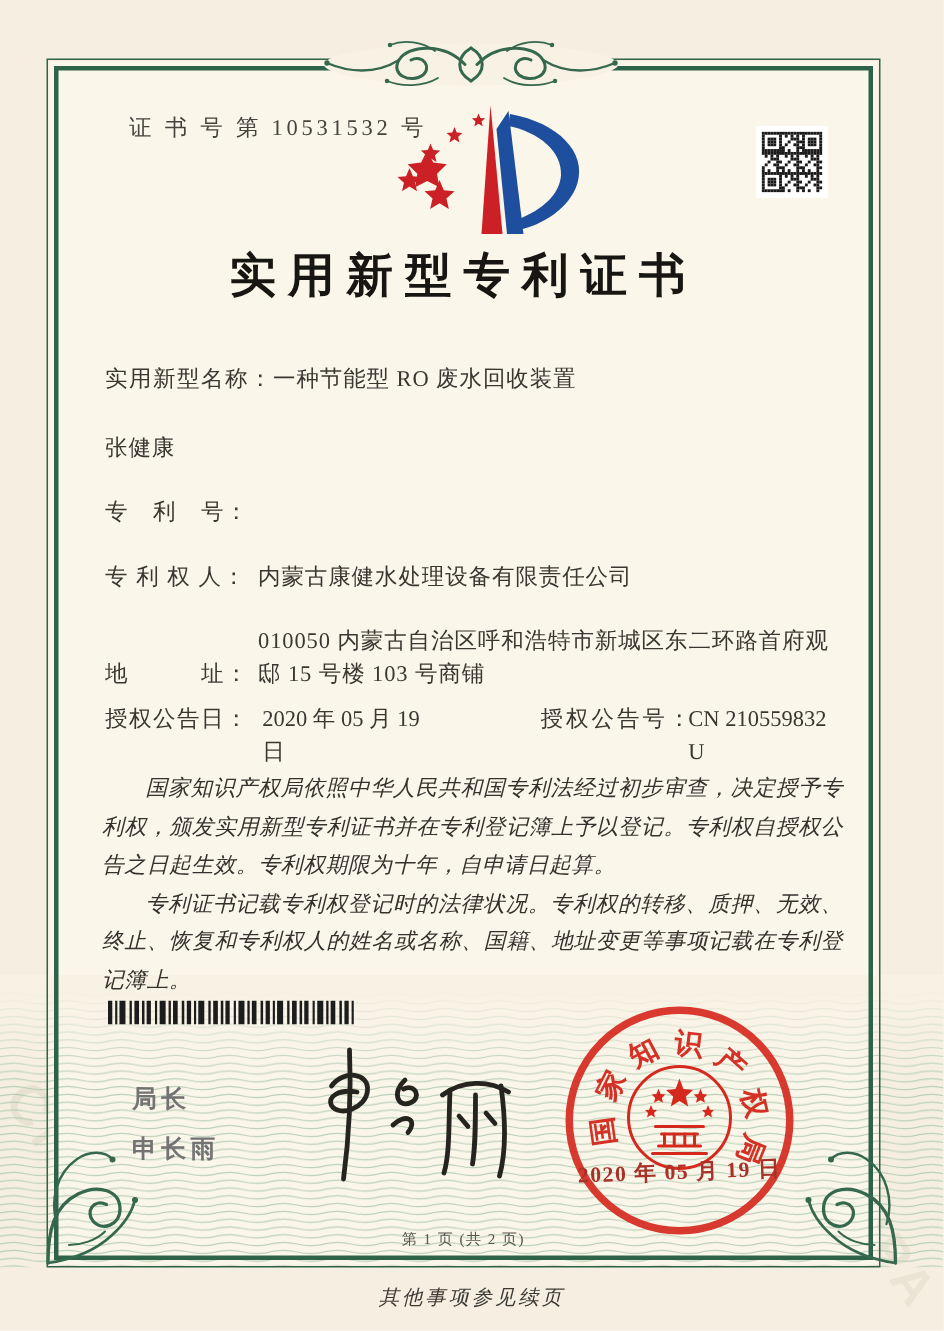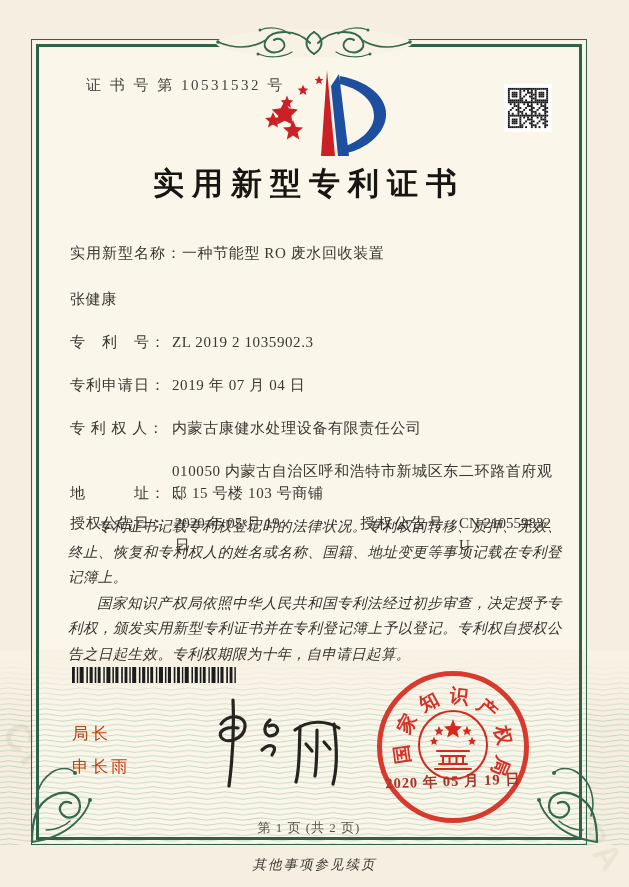--- a/index.html
+++ b/index.html
@@ -62,40 +62,40 @@
   
   .body-text { position:absolute; left:68px; top:514px; width:494px;
     font-size:14.5px; font-style:italic; line-height:25.5px; letter-spacing:0.4px;
     text-align:justify; color:#34322c; }
   .body-text p { text-indent:2em; }
 
   
   .barcode { position:absolute; left:72px; top:667px; width:176px; height:16px; }
 
   
-  .sig-labels { position:absolute; left:72px; top:717px;
+  .sig-labels { position:absolute; left:88px; top:717px;
     font-family:"Liberation Sans","DejaVu Sans",sans-serif;
-    font-size:16.5px; letter-spacing:3px; color:#c2410c; line-height:33px; font-weight:400; }
+    font-size:16.5px; letter-spacing:3px; color:#737373; line-height:33px; font-weight:700; }
   .signature { position:absolute; left:196px; top:694px; width:150px; height:102px; }
 
   
   .seal { position:absolute; left:372px; top:666px; width:162px; height:162px; }
   .seal-circle { position:absolute; inset:5px; border:5.5px solid rgba(214,41,30,0.92); border-radius:50%; }
   .seal-ring { position:absolute; inset:0; }
   .seal-ring span { position:absolute; left:50%; top:50%; width:22px; height:22px;
     margin:-64px 0 0 -11px; text-align:center;
     font-size:19px; font-weight:700; color:rgba(211,38,27,0.95);
     transform-origin:11px 64px; }
   .emblem { position:absolute; left:50%; top:50%; width:76px; height:76px; margin:-40px 0 0 -38px; }
   .seal-date { position:absolute; left:8px; top:106px; width:146px; text-align:center;
     font-size:14.5px; color:#a83227; letter-spacing:1px; transform:rotate(-2deg); font-weight:600; }
 
   
   .page-info { position:absolute; left:36px; top:819px; width:546px; text-align:center;
-    font-size:13px; color:#56534c; letter-spacing:1px; }
+    font-size:10px; color:#56534c; letter-spacing:1px; }
   .footer-note { position:absolute; left:0; top:856px; width:629px; text-align:center;
     font-size:13.5px; font-style:italic; color:#3c3a35; letter-spacing:2px; }
 
   .green-stroke { stroke:#35684c; fill:none; stroke-linecap:round; }
 </style>
 </head>
 <body>
 
 <div class="page">
 
@@ -425,47 +425,42 @@
   <div class="fields">
     <div class="row r-name">
       <span class="label">实用新型名称：</span>
       <span class="value">一种节能型 RO 废水回收装置</span>
     </div>
     <div class="row">
       <span class="value">张健康</span>
     </div>
     <div class="row">
       <span class="label">专　利　号：</span>
-      <span class="value">ZL 2019 2 1035902.3</span>
-    </div>
-    <div class="row">
-      <span class="label">专利申请日：</span>
-      <span class="value">2019 年 07 月 04 日</span>
     </div>
     <div class="row">
       <span class="label">专 利 权 人：</span>
       <span class="value">内蒙古康健水处理设备有限责任公司</span>
     </div>
     <div class="row r-addr" style="margin-bottom:8px;align-items:flex-end;">
       <span class="label">地　　　址：</span>
       <span class="value">010050 内蒙古自治区呼和浩特市新城区东二环路首府观邸 15 号楼 103 号商铺</span>
     </div>
     <div class="row grant-row">
       <span class="label" style="min-width:0;">授权公告日：</span>
       <span>2020 年 05 月 19 日</span>
       <span class="pair2">
         <span class="label" style="min-width:0;letter-spacing:2px;">授权公告号：</span>
         <span>CN 210559832 U</span>
       </span>
     </div>
   </div>
 
   <div class="body-text">
+    <p>国家知识产权局依照中华人民共和国专利法经过初步审查，决定授予专利权，颁发实用新型专利证书并在专利登记簿上予以登记。专利权自授权公告之日起生效。专利权期限为十年，自申请日起算。</p>
     <p>专利证书记载专利权登记时的法律状况。专利权的转移、质押、无效、终止、恢复和专利权人的姓名或名称、国籍、地址变更等事项记载在专利登记簿上。</p>
-    <p>国家知识产权局依照中华人民共和国专利法经过初步审查，决定授予专利权，颁发实用新型专利证书并在专利登记簿上予以登记。专利权自授权公告之日起生效。专利权期限为十年，自申请日起算。</p>
   </div>
 
   <svg class="barcode" id="barcode" viewBox="0 0 136 16" preserveAspectRatio="none">
       <rect x="0" y="0" width="2.2" height="16" fill="#1c1c1c"></rect>
       <rect x="3.7" y="0" width="1.1" height="16" fill="#1c1c1c"></rect>
       <rect x="5.9" y="0" width="3.1" height="16" fill="#1c1c1c"></rect>
       <rect x="11.100000000000001" y="0" width="1.2" height="16" fill="#1c1c1c"></rect>
       <rect x="13.600000000000001" y="0" width="2.4" height="16" fill="#1c1c1c"></rect>
       <rect x="17.5" y="0" width="1.3" height="16" fill="#1c1c1c"></rect>
       <rect x="19.9" y="0" width="2.2" height="16" fill="#1c1c1c"></rect>

